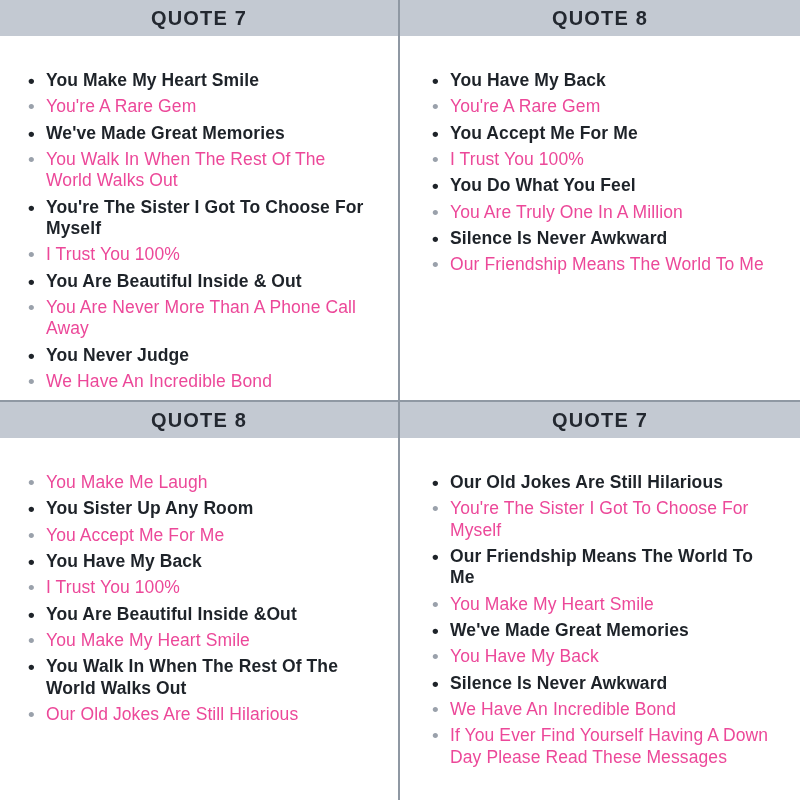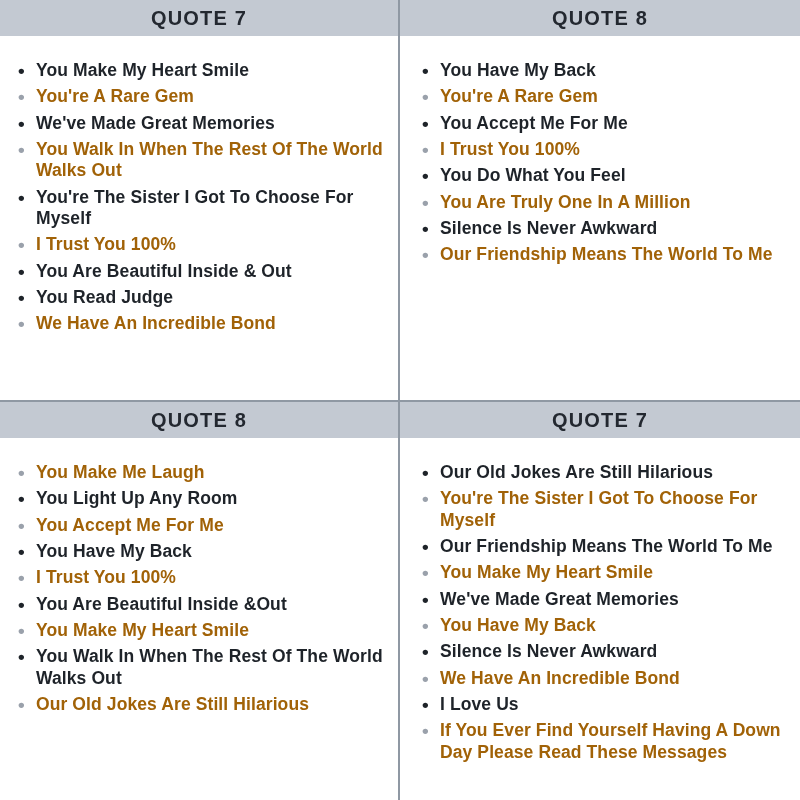--- a/index.html
+++ b/index.html
@@ -39,21 +39,21 @@
     align-items: center;
     justify-content: center;
     font-size: 20px;
     font-weight: bold;
     letter-spacing: 1.2px;
     color: #232830;
     box-sizing: border-box;
   }
   ul.items {
     list-style: none;
-    margin: 2px;
+    margin: 12px;
     padding: 22px 12px 0 14px;
     box-sizing: border-box;
   }
   ul.items li {
     position: relative;
     padding-left: 20px;
     margin: 0 0 5px 0;
     font-size: 17.5px;
     line-height: 1.22;
     letter-spacing: 0.1px;
@@ -65,22 +65,22 @@
     top: -1px;
     font-size: 19px;
     line-height: 1.3;
   }
   li.dark {
     color: #1e2329;
     font-weight: bold;
   }
   li.dark::before { color: #1e2329; }
   li.gray {
-    color: #a16207;
-    font-weight: bold;
+    color: #ec4899;
+    font-weight: normal;
   }
   li.gray::before { color: #9aa1ab; }
 
   
   .cell.right ul.items { padding-left: 18px; }
 </style>
 </head>
 <body>
 
 <div class="grid">
@@ -88,21 +88,22 @@
   <div class="cell left">
     <div class="hdr">QUOTE 7</div>
     <ul class="items">
         <li class="dark">You Make My Heart Smile</li>
         <li class="gray">You're A Rare Gem</li>
         <li class="dark">We've Made Great Memories</li>
         <li class="gray">You Walk In When The Rest Of The World Walks Out</li>
         <li class="dark">You're The Sister I Got To Choose For Myself</li>
         <li class="gray">I Trust You 100%</li>
         <li class="dark">You Are Beautiful Inside &amp; Out</li>
-        <li class="dark">You Read Judge</li>
+        <li class="gray">You Are Never More Than A Phone Call Away</li>
+        <li class="dark">You Never Judge</li>
         <li class="gray">We Have An Incredible Bond</li>
       </ul>
   </div>
 
   <div class="cell right">
     <div class="hdr">QUOTE 8</div>
     <ul class="items">
         <li class="dark">You Have My Back</li>
         <li class="gray">You're A Rare Gem</li>
         <li class="dark">You Accept Me For Me</li>
@@ -111,21 +112,21 @@
         <li class="gray">You Are Truly One In A Million</li>
         <li class="dark">Silence Is Never Awkward</li>
         <li class="gray">Our Friendship Means The World To Me</li>
       </ul>
   </div>
 
   <div class="cell left row2">
     <div class="hdr">QUOTE 8</div>
     <ul class="items">
         <li class="gray">You Make Me Laugh</li>
-        <li class="dark">You Light Up Any Room</li>
+        <li class="dark">You Sister Up Any Room</li>
         <li class="gray">You Accept Me For Me</li>
         <li class="dark">You Have My Back</li>
         <li class="gray">I Trust You 100%</li>
         <li class="dark">You Are Beautiful Inside &amp;Out</li>
         <li class="gray">You Make My Heart Smile</li>
         <li class="dark">You Walk In When The Rest Of The World Walks Out</li>
         <li class="gray">Our Old Jokes Are Still Hilarious</li>
       </ul>
   </div>
 
@@ -133,18 +134,17 @@
     <div class="hdr">QUOTE 7</div>
     <ul class="items">
         <li class="dark">Our Old Jokes Are Still Hilarious</li>
         <li class="gray">You're The Sister I Got To Choose For Myself</li>
         <li class="dark">Our Friendship Means The World To Me</li>
         <li class="gray">You Make My Heart Smile</li>
         <li class="dark">We've Made Great Memories</li>
         <li class="gray">You Have My Back</li>
         <li class="dark">Silence Is Never Awkward</li>
         <li class="gray">We Have An Incredible Bond</li>
-        <li class="dark">I Love Us</li>
         <li class="gray">If You Ever Find Yourself Having A Down Day Please Read These Messages</li>
       </ul>
   </div>
 
 </div>
 
 </body></html>

